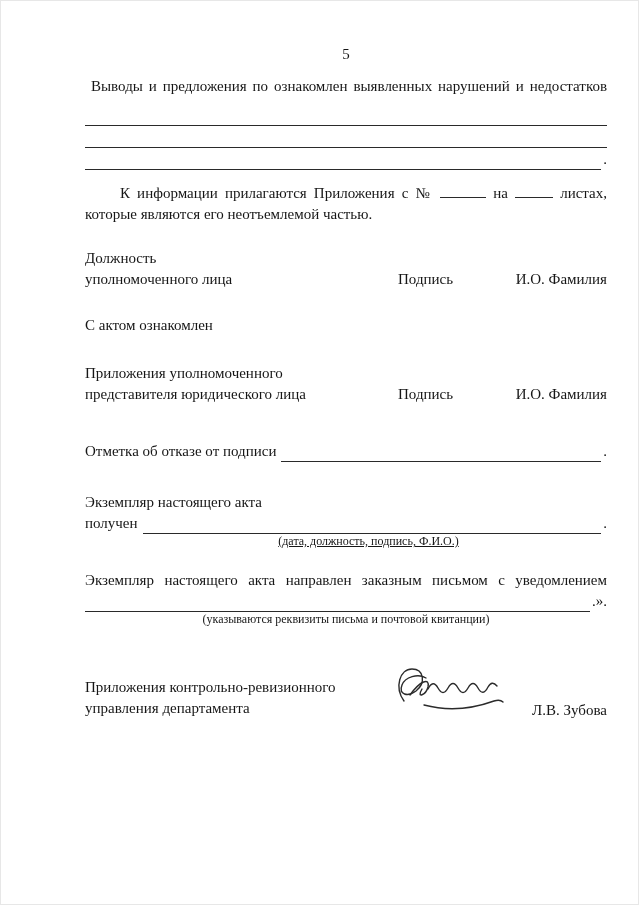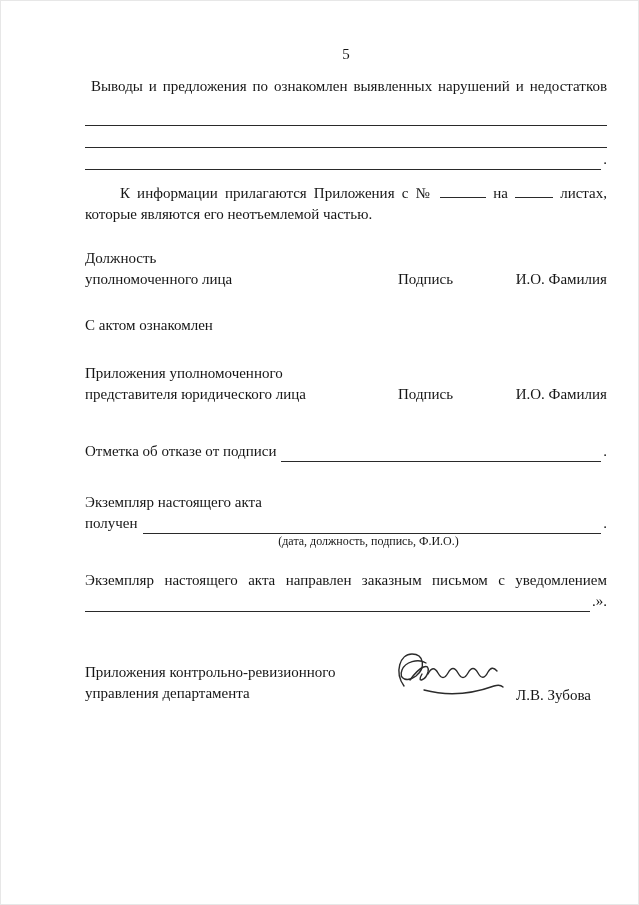--- a/index.html
+++ b/index.html
@@ -39,30 +39,30 @@
   .sig-mid { position: absolute; left: 313px; bottom: 0; }
   .sig-right { position: absolute; right: 0; bottom: 0; }
   .single-line { margin-bottom: 27px; }
   .sig-row.rep { margin-bottom: 36px; }
   .refusal { margin-bottom: 30px; }
   .hint {
     font-size: 12px;
     line-height: 15px;
     text-align: center;
   }
-  .hint-received { margin-left: 45px; margin-right: 0; }
+  .hint-received { margin-left: 45px; margin-right: 0; text-decoration: underline; }
   .block-received { margin-bottom: 21px; }
   .block-sent { margin-bottom: 50px; }
   .signer { position: relative; height: 60px; }
   .signature {
     position: absolute;
     left: 305px;
     top: -16px;
   }
-  .signer-name { position: absolute; right: 16px; bottom: 16px; }
+  .signer-name { position: absolute; right: 0; bottom: 16px; }
 </style>
 </head>
 <body>
 
 <div class="page">
 
   <div class="page-number">5</div>
 
   <div class="heading justify-last">Выводы и предложения по ознакомлен выявленных нарушений и недостатков</div>
 
@@ -125,20 +125,21 @@
     </div>
     <div class="hint hint-received">(дата, должность, подпись, Ф.И.О.)</div>
   </div>
 
   <div class="block-sent">
     <div class="justify-last">Экземпляр настоящего акта направлен заказным письмом с уведомлением</div>
     <div class="fill-line">
       <span class="underline"></span>
       <span class="term">.».</span>
     </div>
+    <div class="hint">(указываются реквизиты письма и почтовой квитанции)</div>
   </div>
 
   <div class="signer">
     <div class="signer-left">
       <div>Приложения контрольно-ревизионного</div>
       <div>управления департамента</div>
     </div>
     <div class="signature">
       <svg width="140" height="56" viewBox="0 0 140 56" aria-hidden="true">
         <g fill="none" stroke="#2b2b2b" stroke-width="1.4" stroke-linecap="round">

